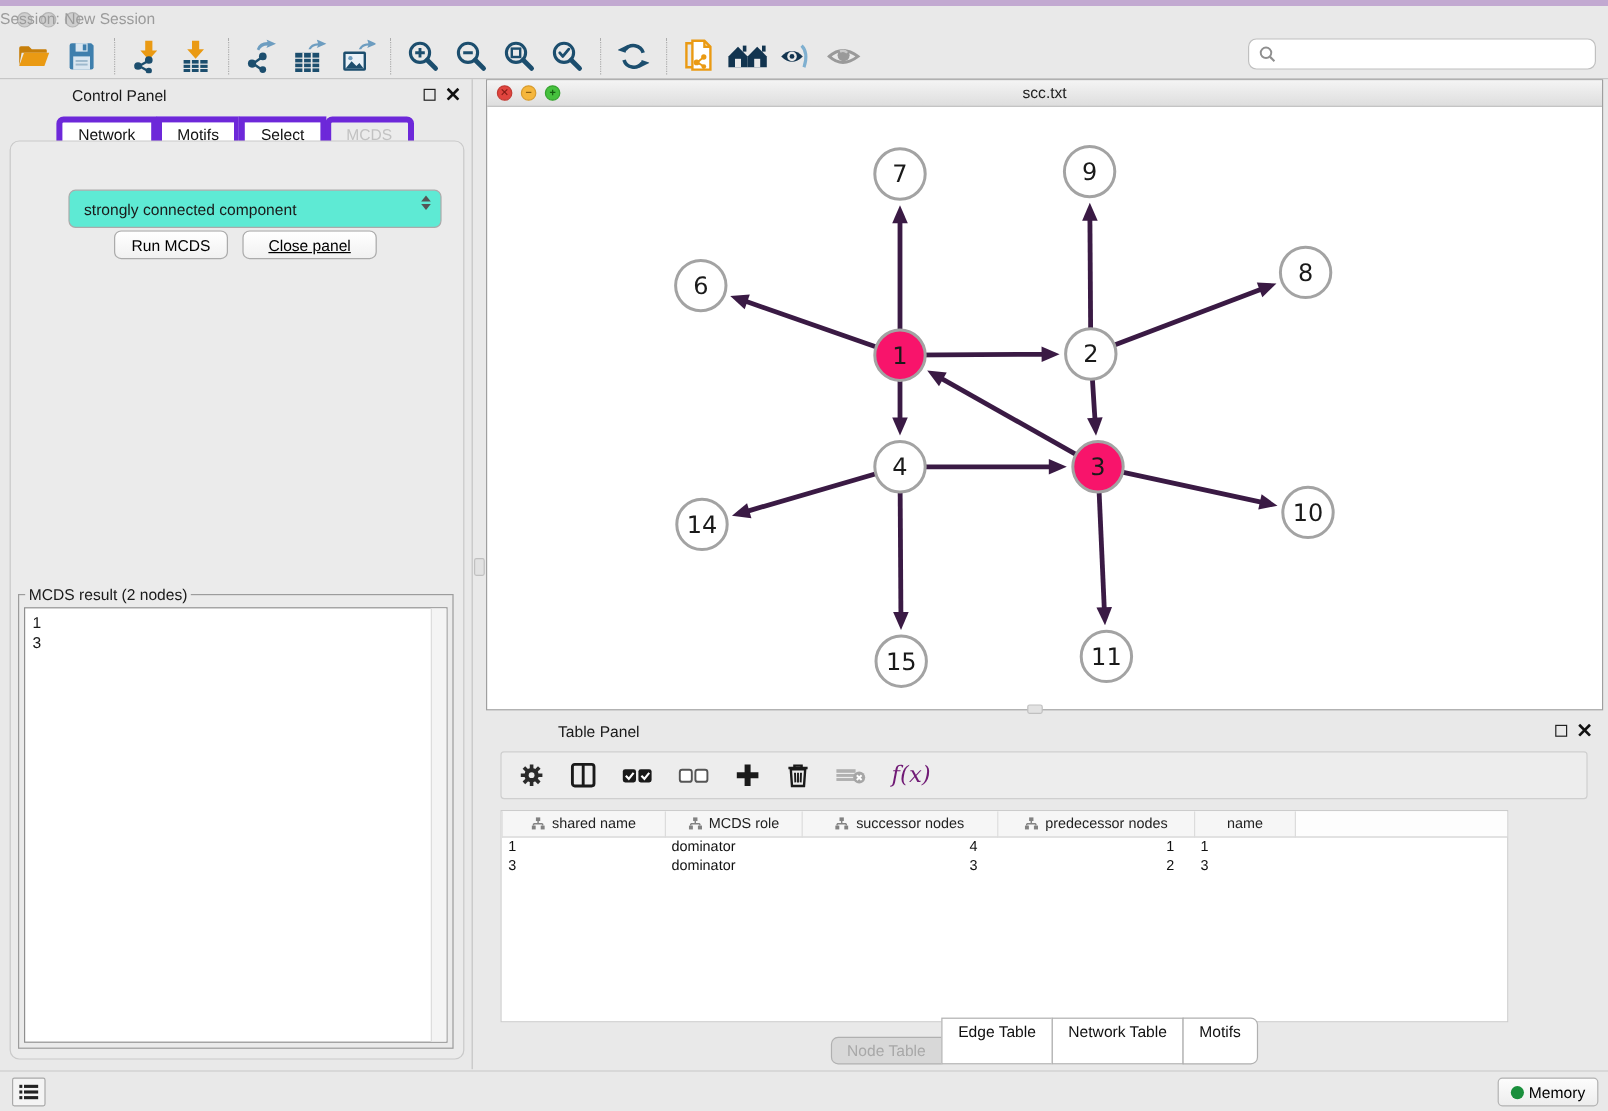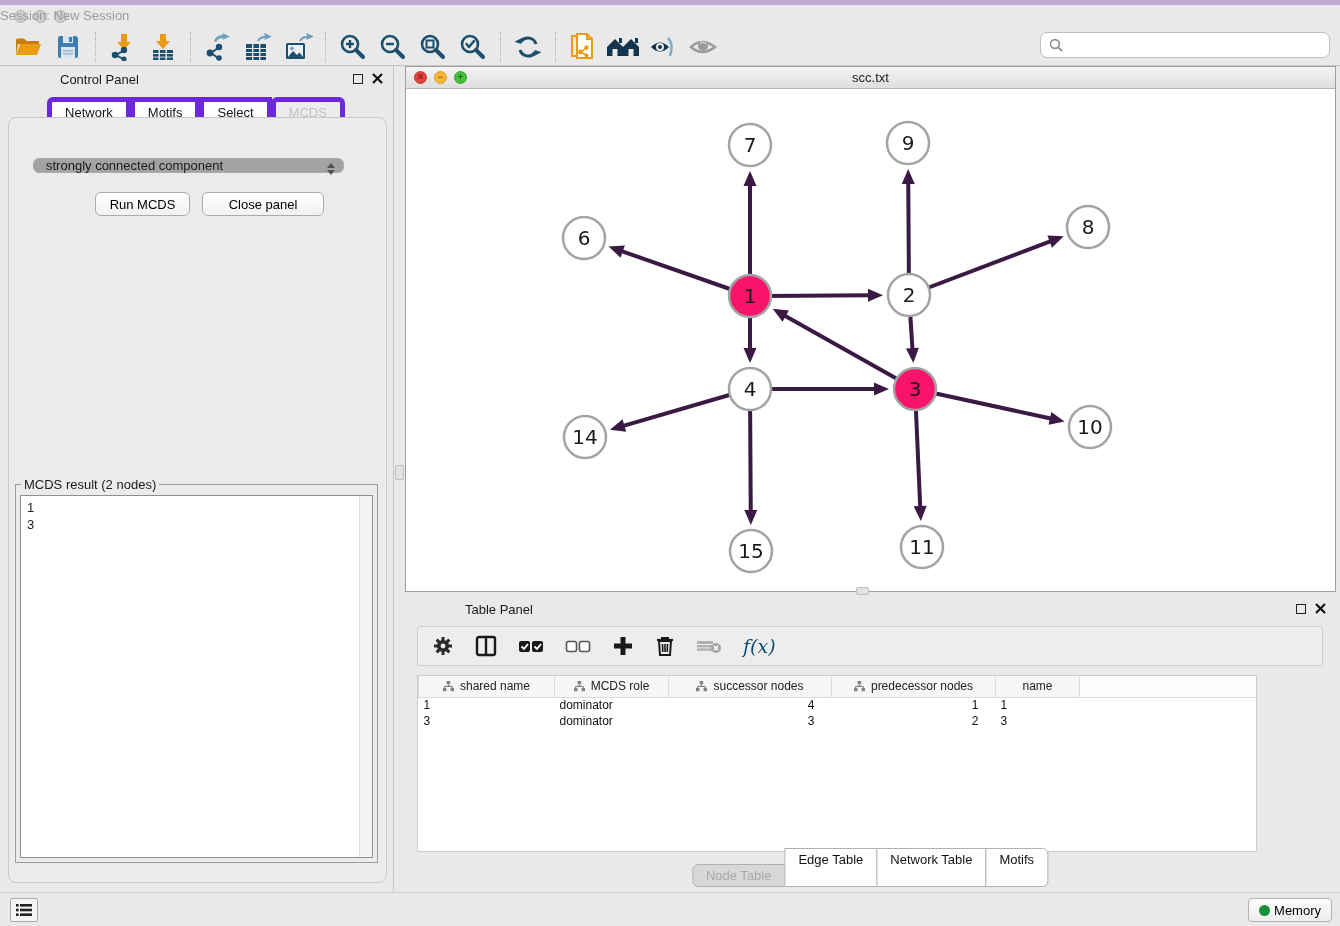--- a/index.html
+++ b/index.html
@@ -28,51 +28,51 @@
   .close-x { font-size:13px; font-weight:bold; color:#111; line-height:10px; }
 
   .cp-tabs { position:absolute; left:0; right:0; top:31px; display:flex; justify-content:center; }
   .tab-top { padding:3px 13px; font-size:13px; background:#fff; border:5px solid #6d28d9; margin-left:-1px; color:#111; }
   .tab-top:first-child { border-top-left-radius:6px; }
   .tab-top:last-child { border-top-right-radius:6px; }
   .tab-top.selected { background:#ececec; color:#c2c2c2; border-radius:6px 6px 0 0; }
 
   .cp-content { position:absolute; left:8px; right:6px; top:51px; bottom:8px; background:#ebebeb; border:1px solid #c9c9c9; border-radius:8px; }
   .opt-label { position:absolute; left:0; right:0; top:18px; text-align:center; font-size:13px; }
-  .criterion-select { position:absolute; left:24px; top:40px; width:311px; height:15px; background:#a3a3a3; border:1px solid #ababab; border-radius:6px; display:flex; align-items:center; font-size:13px; padding-left:12px; }
+  .criterion-select { position:absolute; left:48px; top:40px; width:311px; height:32px; background:#5eead4; border:1px solid #ababab; border-radius:6px; display:flex; align-items:center; font-size:13px; padding-left:12px; }
   .stepper { position:absolute; right:8px; top:4px; display:flex; flex-direction:column; gap:2px; }
   .stepper i { width:0; height:0; border-left:4px solid transparent; border-right:4px solid transparent; }
   .stepper .up { border-bottom:5px solid #555; }
   .stepper .dn { border-top:5px solid #555; }
   .cp-btn { position:absolute; top:74px; height:24px; background:linear-gradient(#ffffff,#f1f1f1); border:1px solid #ababab; border-radius:6px; font-size:13px; font-family:inherit; }
   .btn-run { left:86px; width:95px; }
-  .btn-close { left:193px; width:122px; }
-
-  .result-group { position:absolute; left:6px; right:8px; top:366px; height:379px; border:1px solid #9c9c9c; }
+  .btn-close { left:193px; width:112px;text-decoration:underline; }
+
+  .result-group { position:absolute; left:6px; right:8px; top:377px; height:379px; border:1px solid #9c9c9c; }
   .result-legend { position:absolute; top:-8px; left:5px; background:#ebebeb; padding:0 3px; font-size:13px; }
   .result-box { position:absolute; left:4px; right:4px; top:10px; bottom:4px; background:#fff; border:1px solid #8f8f8f; }
   .result-scroll { position:absolute; right:0; top:0; bottom:0; width:13px; background:#f4f4f4; border-left:1px solid #ddd; }
   .result-text { padding:3px 6px; font-size:13px; line-height:17px; white-space:pre; }
 
   
   .network-window { position:absolute; left:405px; top:66px; width:931px; height:526px; border:1px solid #9f9f9f; background:#fff; }
   .nw-titlebar { position:relative; height:22px; background:linear-gradient(#f4f4f4,#dedede); border-bottom:1px solid #b6b6b6; }
   .traffic { position:absolute; left:8px; top:4px; display:flex; gap:7px; }
   .traffic span { width:13px; height:13px; border-radius:50%; font-size:9px; font-weight:bold; display:flex; align-items:center; justify-content:center; line-height:1; }
   .t-red { background:#e0443e; border:1px solid #c23b34; color:#7e1813; }
   .t-yel { background:#f5b63c; border:1px solid #d89b2c; color:#8a5d10; }
   .t-grn { background:#46c13e; border:1px solid #35a32e; color:#135e10; }
   .nw-title { text-align:center; font-size:13px; color:#222; line-height:21px; }
   .nw-canvas { position:absolute; left:0; top:22px; right:0; bottom:0; }
 
   
   .table-panel { position:absolute; left:405px; top:596px; width:931px; height:295px; }
   .tp-toolbar { position:absolute; left:12px; top:30px; width:906px; height:40px; border:1px solid #cfcfcf; border-radius:3px; background:#ededed; display:flex; align-items:center; gap:21px; padding:0 14px; }
   .tp-toolbar .ticon { display:flex; align-items:center; justify-content:center; }
-  .fx-label { font-family:"DejaVu Serif","Liberation Serif",serif; font-style:italic; font-size:19px; color:#0c4a6e; }
+  .fx-label { font-family:"DejaVu Serif","Liberation Serif",serif; font-style:italic; font-size:19px; color:#701a75; }
   .tp-table-wrap { position:absolute; left:12px; top:79px; width:840px; height:177px; background:#fff; border:1px solid #cccccc; overflow:hidden; }
   table.node-table { border-collapse:collapse; table-layout:fixed; width:906px; }
   .node-table th { height:21px; background:#f6f6f6; border:1px solid #dcdcdc; border-top:none; font-weight:normal; font-size:12px; color:#222; }
   .node-table th .hwrap { display:flex; align-items:center; gap:6px; justify-content:center; }
   .node-table th.filler { background:#fdfdfd; border-right:none; }
   .node-table td { height:16px; font-size:12px; color:#111; padding:0 5px; white-space:nowrap; }
   .node-table td.num { text-align:right; padding-right:17px; }
   .tp-tabs { position:absolute; bottom:4px; left:50%; transform:translateX(-50%); display:flex; }
   .tab-bot { padding:3px 13px; font-size:13px; background:#fff; border:1px solid #b0b0b0; margin-left:-1px; color:#111; white-space:nowrap; }
   .tab-bot:first-child { border-radius:6px 0 0 6px;margin-top:16px; }

